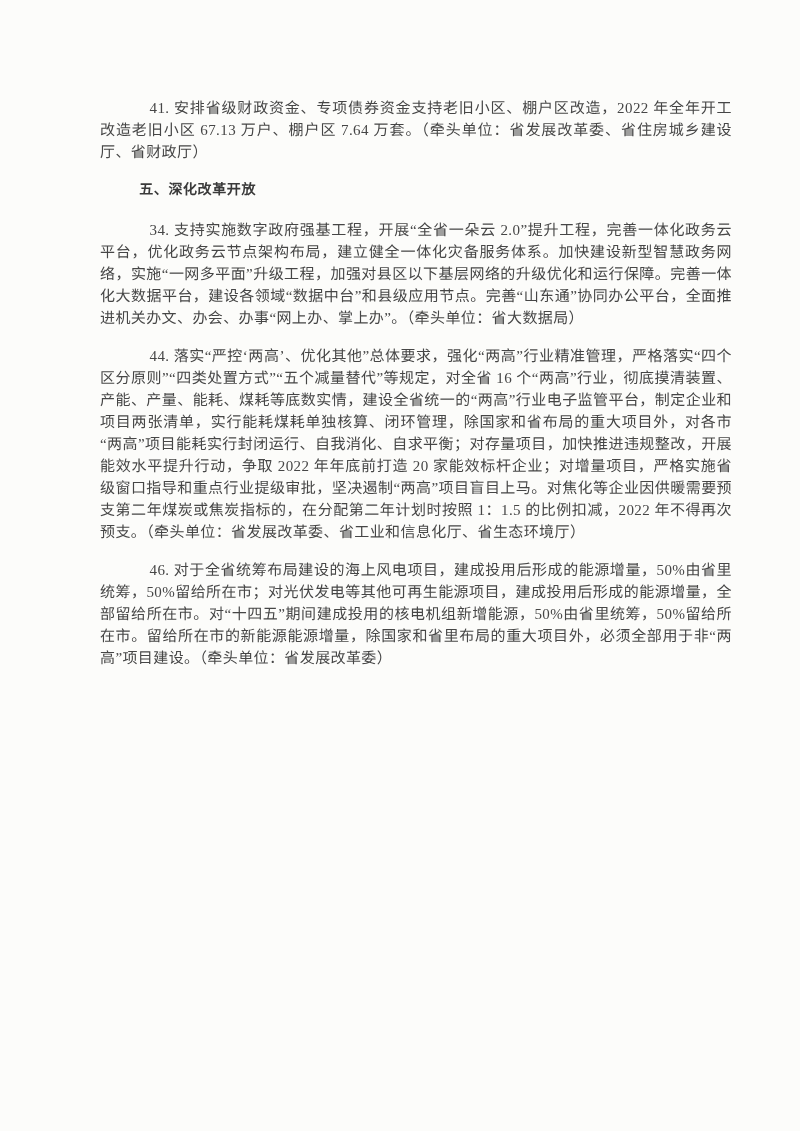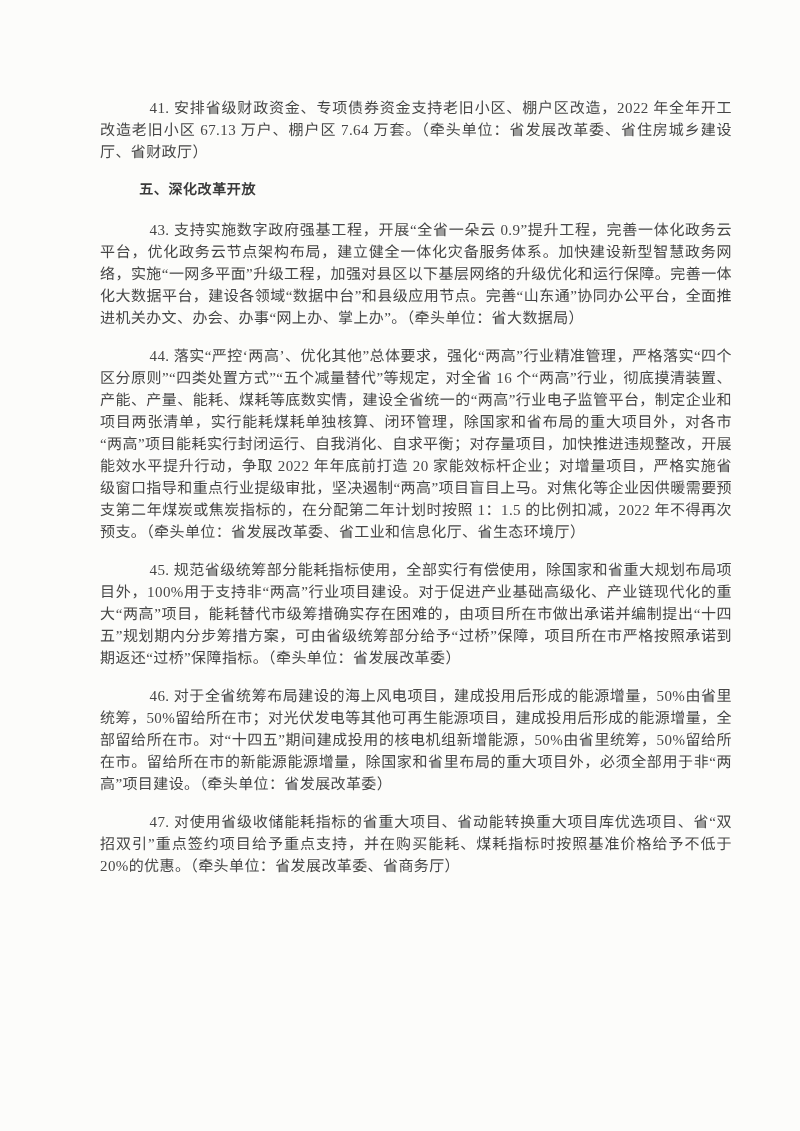--- a/index.html
+++ b/index.html
@@ -37,18 +37,16 @@
     letter-spacing: 0.6px;
     color: #3a3a3a;
   }
 </style>
 </head>
 <body>
 
 <main class="page">
   <p class="para">41. 安排省级财政资金、专项债券资金支持老旧小区、棚户区改造，2022 年全年开工改造老旧小区 67.13 万户、棚户区 7.64 万套。（牵头单位：省发展改革委、省住房城乡建设厅、省财政厅）</p>
   <h2 class="heading">五、深化改革开放</h2>
-  <p class="para">43. 支持实施数字政府强基工程，开展“全省一朵云 0.9”提升工程，完善一体化政务云平台，优化政务云节点架构布局，建立健全一体化灾备服务体系。加快建设新型智慧政务网络，实施“一网多平面”升级工程，加强对县区以下基层网络的升级优化和运行保障。完善一体化大数据平台，建设各领域“数据中台”和县级应用节点。完善“山东通”协同办公平台，全面推进机关办文、办会、办事“网上办、掌上办”。（牵头单位：省大数据局）</p>
+  <p class="para">34. 支持实施数字政府强基工程，开展“全省一朵云 2.0”提升工程，完善一体化政务云平台，优化政务云节点架构布局，建立健全一体化灾备服务体系。加快建设新型智慧政务网络，实施“一网多平面”升级工程，加强对县区以下基层网络的升级优化和运行保障。完善一体化大数据平台，建设各领域“数据中台”和县级应用节点。完善“山东通”协同办公平台，全面推进机关办文、办会、办事“网上办、掌上办”。（牵头单位：省大数据局）</p>
   <p class="para">44. 落实“严控‘两高’、优化其他”总体要求，强化“两高”行业精准管理，严格落实“四个区分原则”“四类处置方式”“五个减量替代”等规定，对全省 16 个“两高”行业，彻底摸清装置、产能、产量、能耗、煤耗等底数实情，建设全省统一的“两高”行业电子监管平台，制定企业和项目两张清单，实行能耗煤耗单独核算、闭环管理，除国家和省布局的重大项目外，对各市“两高”项目能耗实行封闭运行、自我消化、自求平衡；对存量项目，加快推进违规整改，开展能效水平提升行动，争取 2022 年年底前打造 20 家能效标杆企业；对增量项目，严格实施省级窗口指导和重点行业提级审批，坚决遏制“两高”项目盲目上马。对焦化等企业因供暖需要预支第二年煤炭或焦炭指标的，在分配第二年计划时按照 1：1.5 的比例扣减，2022 年不得再次预支。（牵头单位：省发展改革委、省工业和信息化厅、省生态环境厅）</p>
-  <p class="para">45. 规范省级统筹部分能耗指标使用，全部实行有偿使用，除国家和省重大规划布局项目外，100%用于支持非“两高”行业项目建设。对于促进产业基础高级化、产业链现代化的重大“两高”项目，能耗替代市级筹措确实存在困难的，由项目所在市做出承诺并编制提出“十四五”规划期内分步筹措方案，可由省级统筹部分给予“过桥”保障，项目所在市严格按照承诺到期返还“过桥”保障指标。（牵头单位：省发展改革委）</p>
   <p class="para">46. 对于全省统筹布局建设的海上风电项目，建成投用后形成的能源增量，50%由省里统筹，50%留给所在市；对光伏发电等其他可再生能源项目，建成投用后形成的能源增量，全部留给所在市。对“十四五”期间建成投用的核电机组新增能源，50%由省里统筹，50%留给所在市。留给所在市的新能源能源增量，除国家和省里布局的重大项目外，必须全部用于非“两高”项目建设。（牵头单位：省发展改革委）</p>
-  <p class="para">47. 对使用省级收储能耗指标的省重大项目、省动能转换重大项目库优选项目、省“双招双引”重点签约项目给予重点支持，并在购买能耗、煤耗指标时按照基准价格给予不低于 20%的优惠。（牵头单位：省发展改革委、省商务厅）</p>
 </main>
 
 </body></html>

